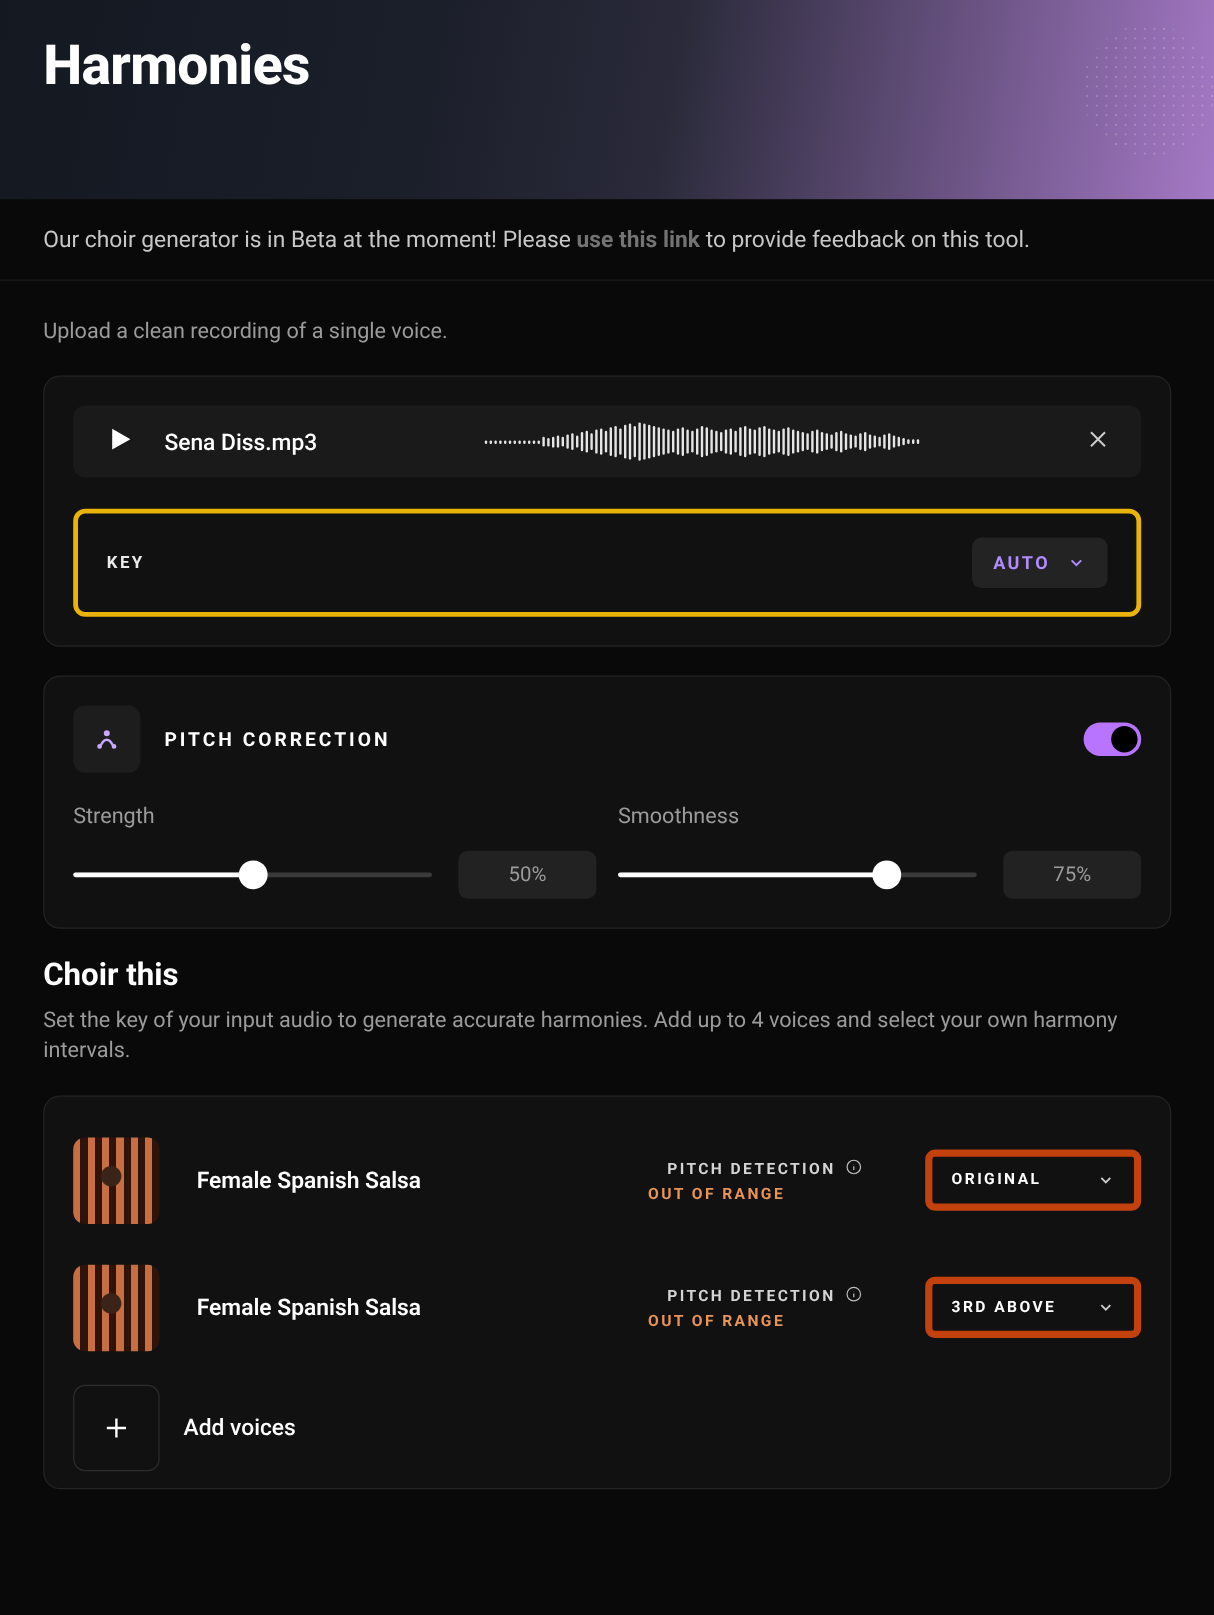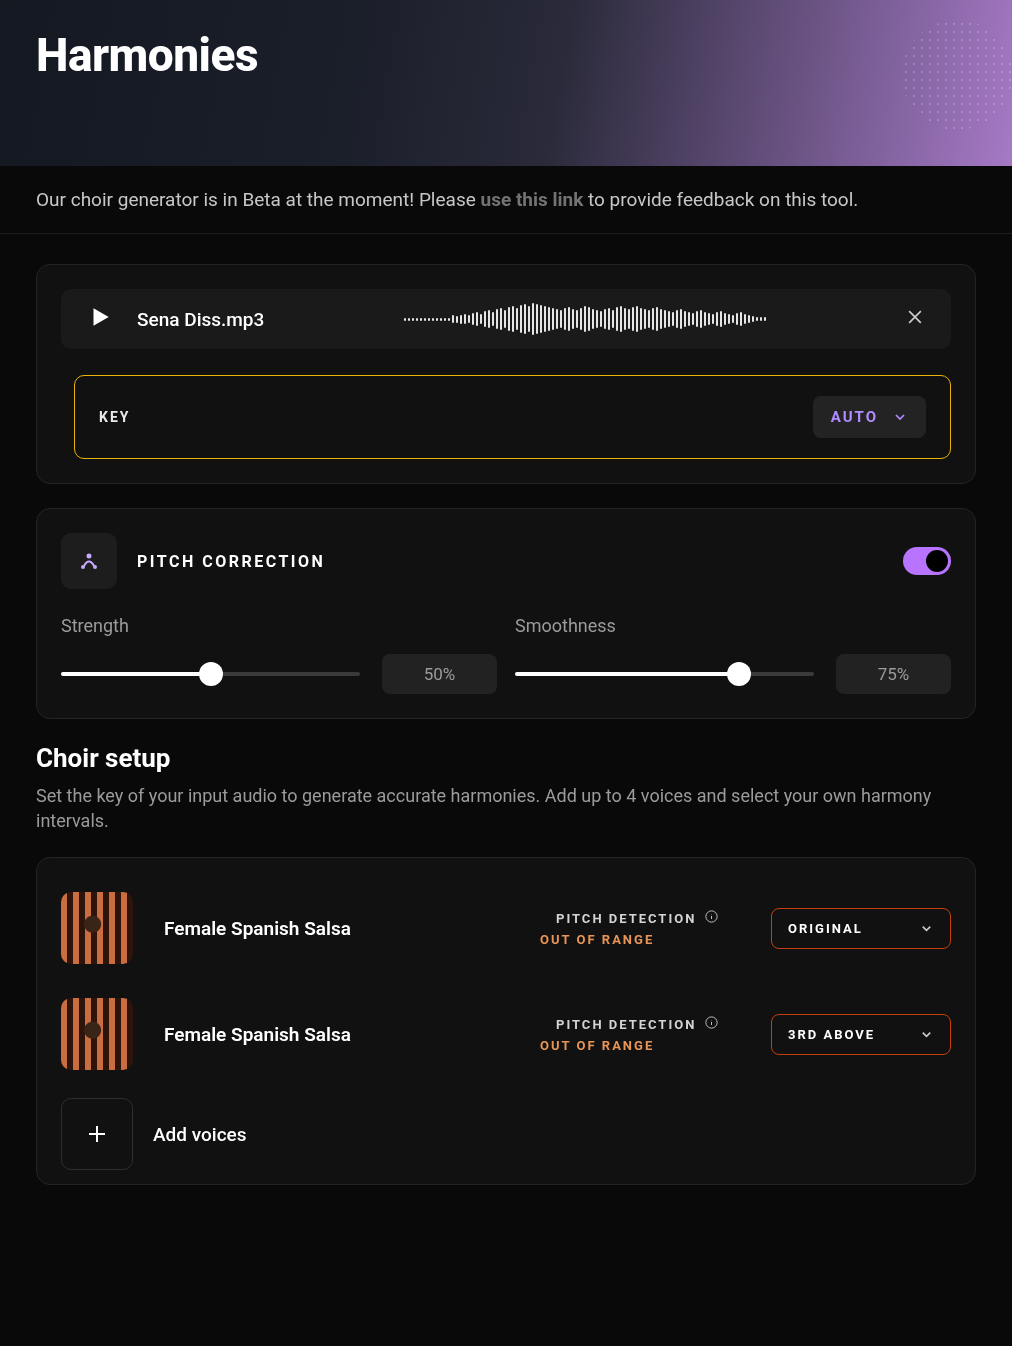--- a/index.html
+++ b/index.html
@@ -56,27 +56,26 @@
     align-items: center;
     gap: 24px;
     margin-bottom: 26px;
   }
   .play-btn svg { width: 26px; height: 26px; fill: #fff; }
   .filename { font-size: 19px; font-weight: 500; }
   .waveform { flex: 1; display: flex; align-items: center; gap: 2px; justify-content: center; padding: 0 10px; }
   .waveform span { width: 2px; background: #e5e5e5; border-radius: 1px; }
   .close-btn svg { width: 20px; height: 20px; stroke: #ccc; stroke-width: 2; fill: none; }
   .key-row {
-    border: 1px solid #eab308;
+    border: 4px solid #eab308;
     border-radius: 10px;
     padding: 20px 24px;
     display: flex;
     align-items: center;
     justify-content: space-between;
-    margin-left: 13px;
   }
   .key-label { font-size: 14px; font-weight: 700; letter-spacing: 2px; color: #eaeaea; }
   .key-select {
     background: #232323;
     border-radius: 8px;
     padding: 12px 18px;
     display: flex;
     align-items: center;
     gap: 14px;
     color: #b18cff;
@@ -131,21 +130,21 @@
     background: radial-gradient(circle at 40% 30%, #3a2418 0 8px, transparent 9px);
     border-radius:50%;
   }
   .voice-name { flex: 1; font-size: 19px; font-weight: 600; }
   .voice-mid { width: 200px; }
   .pd-row { display: flex; align-items: center; gap: 8px; margin-bottom: 4px; margin-left: 16px; }
   .pd-label { font-size: 13px; font-weight: 700; letter-spacing: 2px; color: #d4d4d4; }
   .info-icon svg { width: 15px; height: 15px; stroke: #bdbdbd; fill: none; stroke-width: 1.6; }
   .pd-status { font-size: 13px; font-weight: 700; letter-spacing: 2px; color: #e89456; }
   .interval-select {
-    border: 1px solid #c2410c; border-radius: 8px; padding: 12px 16px;
+    border: 6px solid #c2410c; border-radius: 8px; padding: 12px 16px;
     width: 180px; display: flex; align-items: center; justify-content: space-between;
     font-size: 13px; font-weight: 700; letter-spacing: 2px; cursor: pointer;
   }
   .interval-select svg { width: 15px; height: 15px; stroke: #ccc; stroke-width: 2.5; fill: none; }
   .add-row { display: flex; align-items: center; gap: 20px; padding-top: 4px; }
   .add-btn {
     width: 72px; height: 72px; border: 1px solid #2e2e2e; border-radius: 10px;
     display: flex; align-items: center; justify-content: center; cursor: pointer;
   }
   .add-btn svg { width: 24px; height: 24px; stroke: #fff; stroke-width: 2; }
@@ -158,20 +157,21 @@
   <h1>Harmonies</h1>
   <div class="dots"></div>
 </div>
 
 <div class="banner">
   <span>Our choir generator is in Beta at the moment! Please </span><span class="link">use this link</span><span> to provide feedback on this tool.</span>
 </div>
 
 <div class="content">
 
+  <p class="section-desc">Upload a clean recording of a single voice.</p>
 
   <div class="card">
     <div class="audio-row">
       <div class="play-btn">
         <svg viewBox="0 0 24 24">
             <path d="M6 4l14 8-14 8z"></path>
           </svg>
       </div>
       <div class="filename">Sena Diss.mp3</div>
       <div class="waveform" id="waveform">
@@ -316,21 +316,21 @@
             <div class="slider-track"></div>
             <div class="slider-fill" id="smoothness-fill" style="width: 75%;"></div>
             <div class="slider-thumb" id="smoothness-thumb" style="left: 75%;"></div>
           </div>
           <div class="slider-value">75%</div>
         </div>
       </div>
     </div>
   </div>
 
-  <h2 class="section-title">Choir setup</h2>
+  <h2 class="section-title">Choir this</h2>
   <p class="section-desc">Set the key of your input audio to generate accurate harmonies. Add up to 4 voices and select your own harmony intervals.</p>
 
   <div class="card" style="padding-bottom:14px;">
     <div class="voice-row">
       <div class="voice-thumb"></div>
       <div class="voice-name">Female Spanish Salsa</div>
       <div class="voice-mid">
         <div class="pd-row">
           <span class="pd-label">PITCH DETECTION</span>
           <span class="info-icon"><svg viewBox="0 0 24 24">

